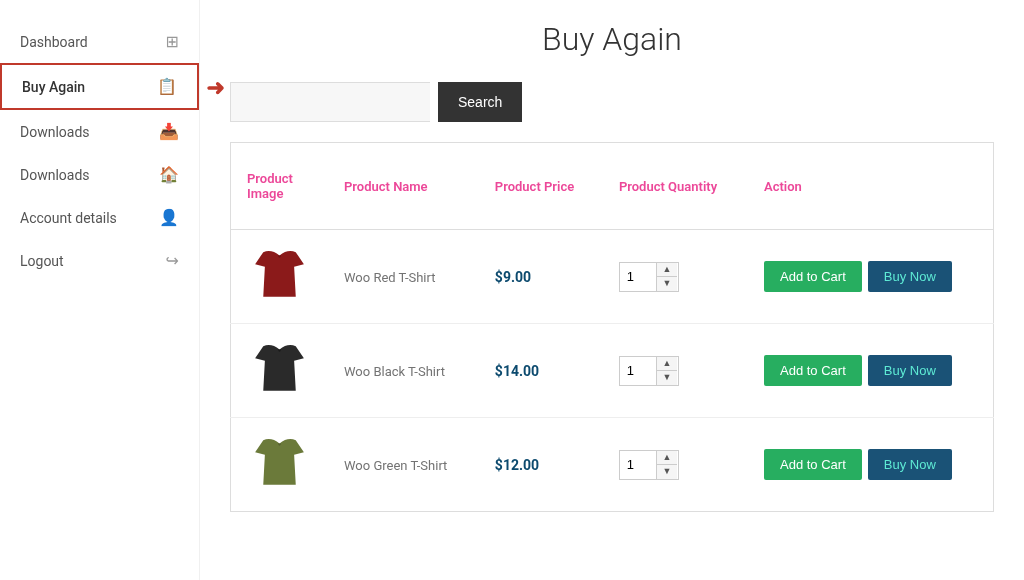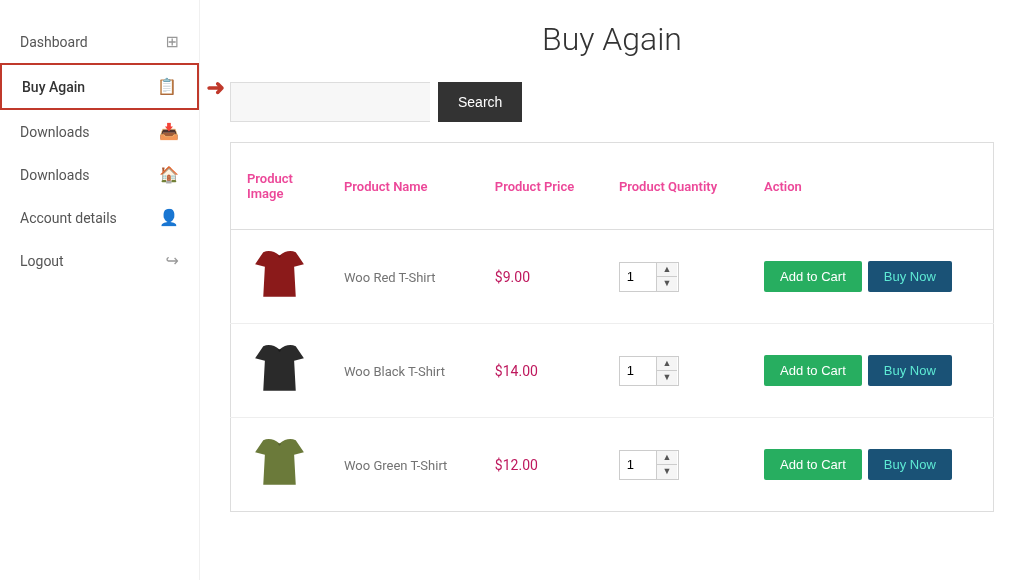--- a/index.html
+++ b/index.html
@@ -112,23 +112,23 @@
       justify-content: center;
     }
     
     .product-link {
       color: #737373;
       text-decoration: none;
       font-size: 13px;
     }
     
     .price {
-      color: #be185d;
-      font-size: 14px;
-      font-weight: 400;
+      color: #0c4a6e;
+      font-size: 14px;
+      font-weight: 700;
     }
     
     .qty-wrapper {
       display: flex;
       align-items: center;
       border: 1px solid #ccc;
       width: 60px;
     }
     .qty-input {
       width: 36px;

